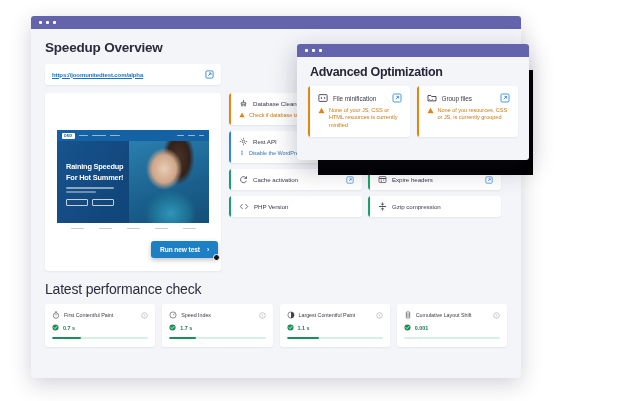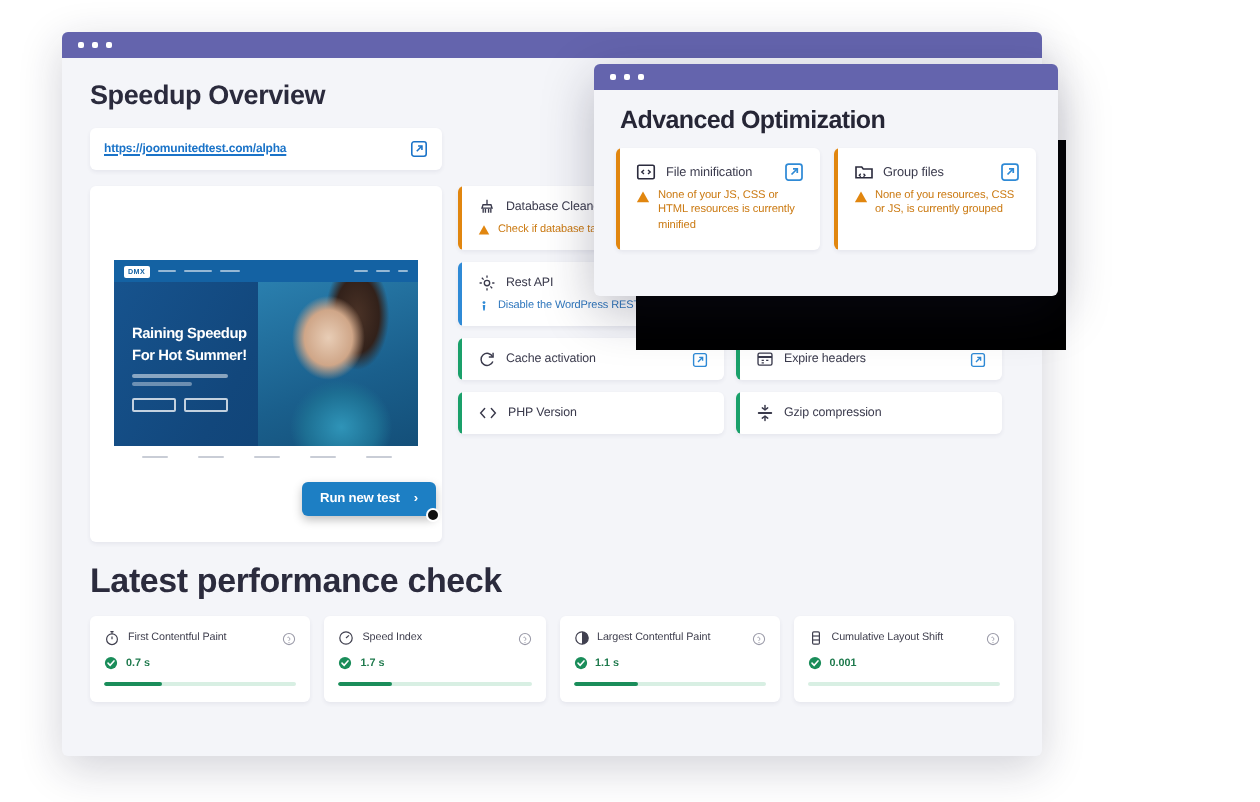--- a/index.html
+++ b/index.html
@@ -144,21 +144,21 @@
   }
   .opt-note.warn { color: #cb7a12; }
   .opt-note.info { color: #2f77bd; }
   .ext-link { margin-left: auto; }
 
   .row2 { display: flex; gap: 6px; }
   .row2 > .opt-card { flex: 1; }
 
   
   .perf-title {
-    font-size: 17px; font-weight: bold; color: #2b2b3d;
+    font-size: 14px; font-weight: normal; color: #2b2b3d;
     margin: 10px 0 7px 0; letter-spacing: -.2px;
   }
   .perf-row { display: flex; gap: 7px; }
   .perf-card {
     flex: 1; background: #fff; border-radius: 3px; padding: 7px 7px 8px 7px;
     box-shadow: 0 1px 2px rgba(40,40,80,.07);
   }
   .perf-head { display: flex; align-items: center; gap: 4px; }
   .perf-name { font-size: 5.4px; color: #40404f; letter-spacing: -.05px; }
   .perf-help { margin-left: auto; }
@@ -169,21 +169,21 @@
     overflow: hidden;
   }
   .perf-fill { height: 100%; background: #1a8d5a; border-radius: 2px; }
 
   
   .modal-shadow {
     position: absolute; left: 318px; top: 70px;
     width: 215px; height: 105px; background: #000;
   }
   .modal {
-    position: absolute; left: 297px; top: 32px;
+    position: absolute; left: 297px; top: 44px;
     width: 232px; height: 116px;
     background: #f4f5f9; border-radius: 3px; overflow: hidden;
     box-shadow: 0 8px 26px rgba(25,25,55,.28);
   }
   .modal-title {
     font-size: 12.5px; font-weight: bold; color: #262636;
     letter-spacing: -.3px; padding: 8px 0 0 13px;
   }
   .modal-cards { display: flex; gap: 7px; padding: 7px 11px 0 11px; }
   .modal-cards .opt-card { flex: 1; padding: 7px 8px 8px 10px; }

